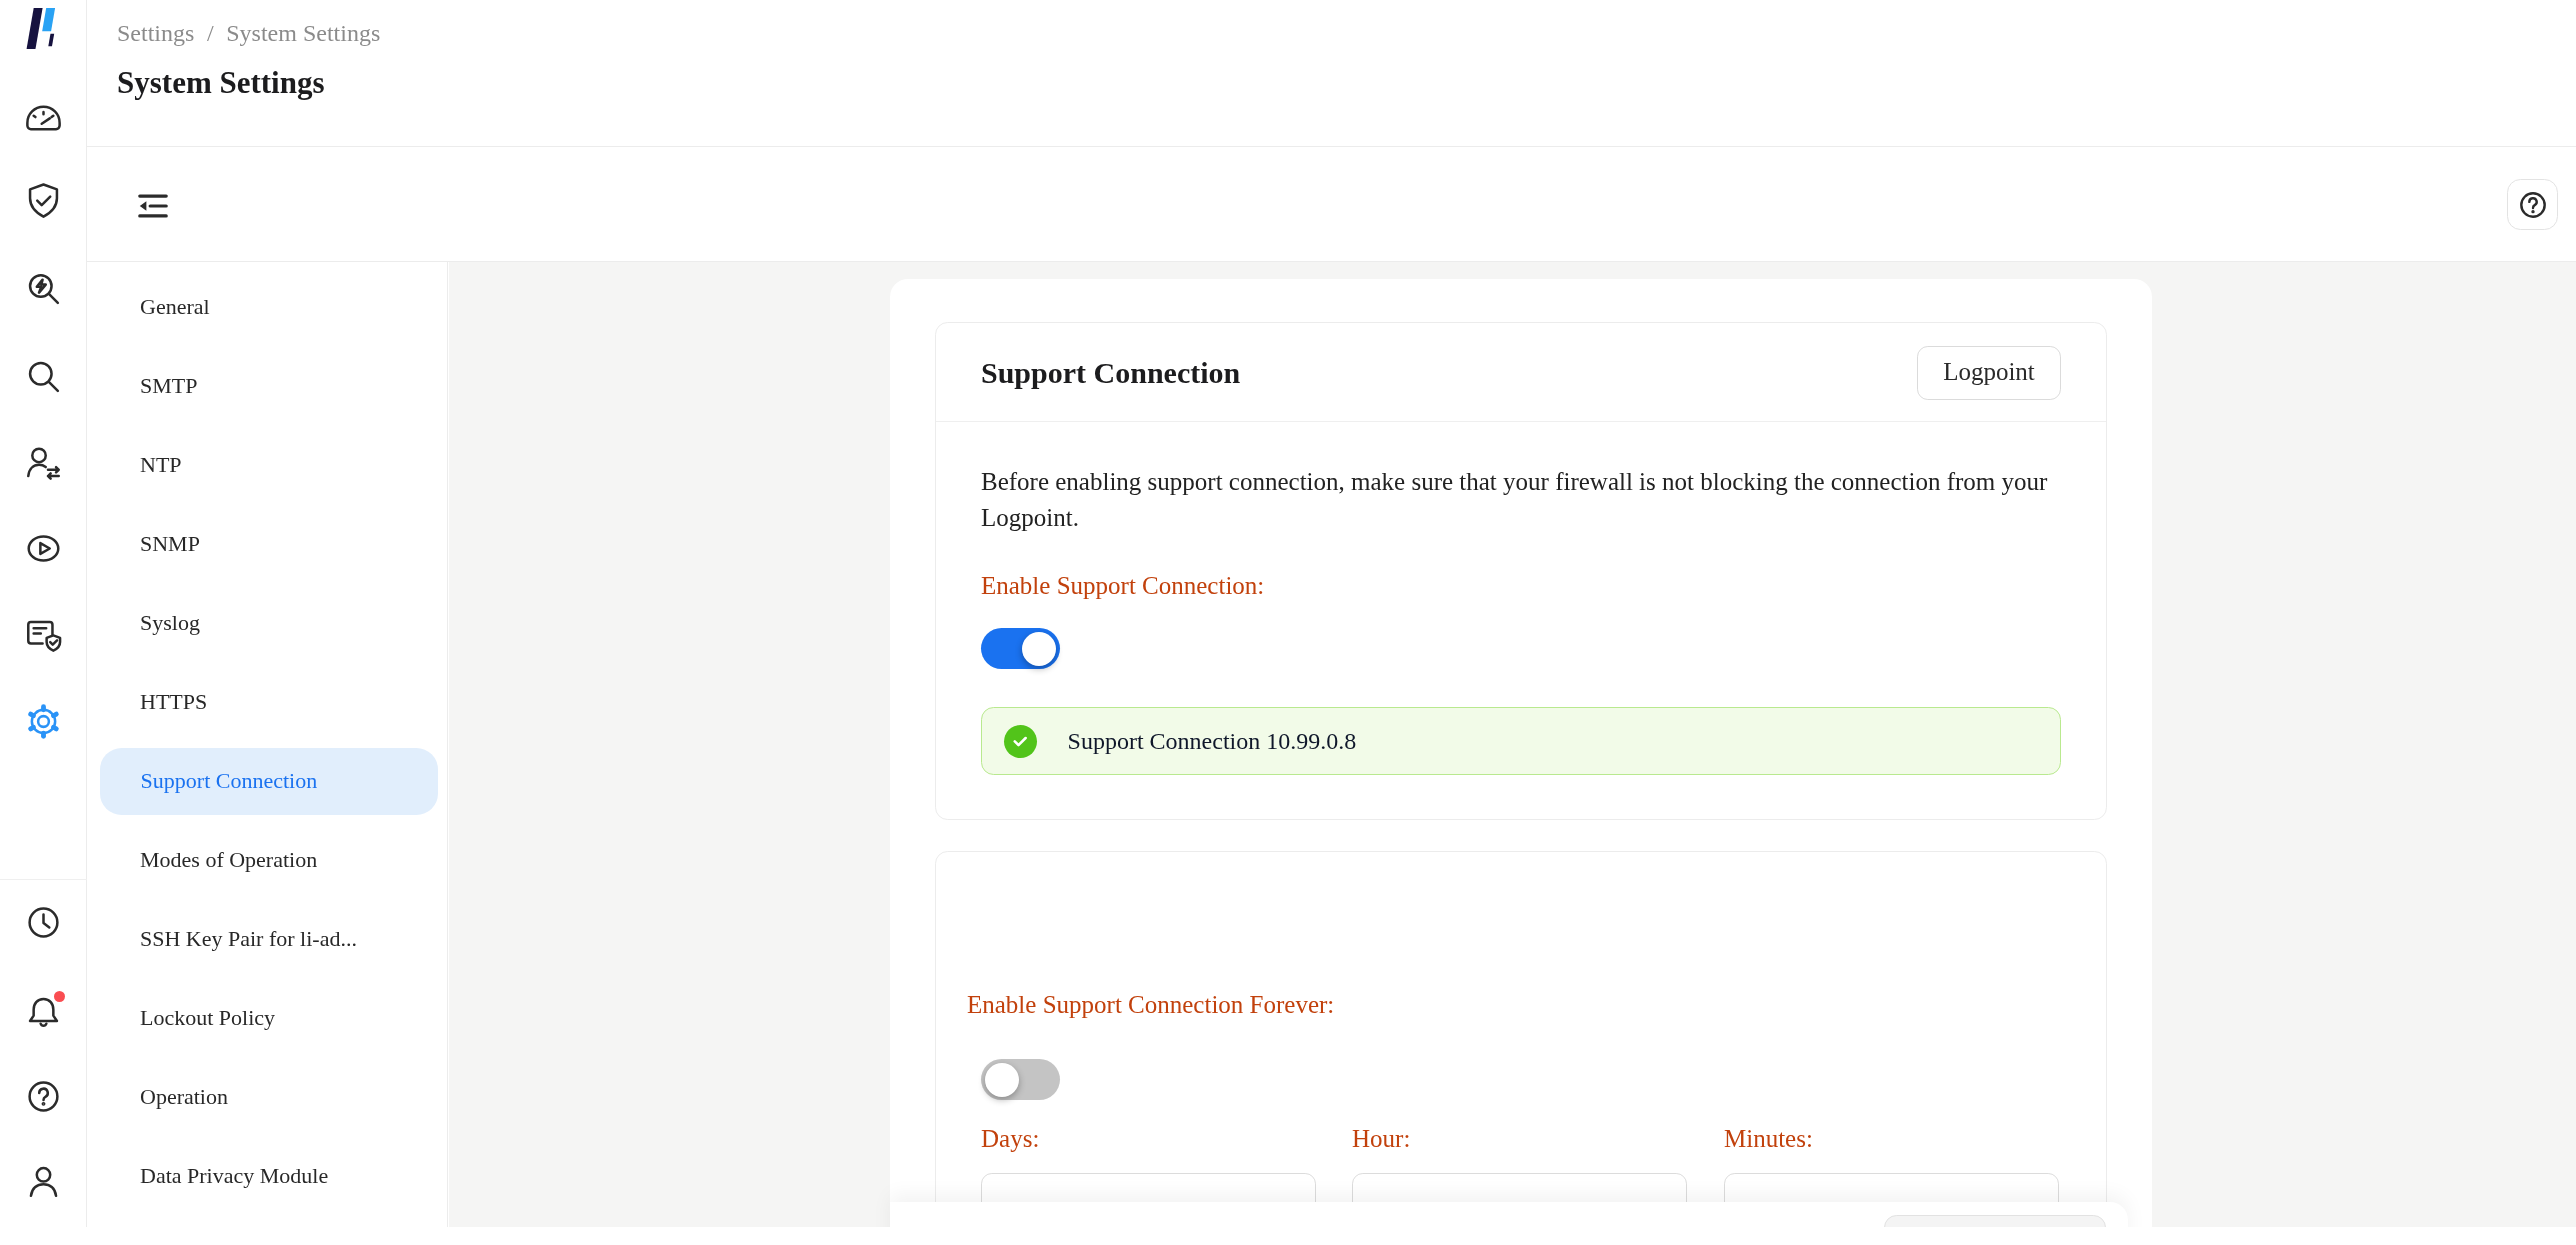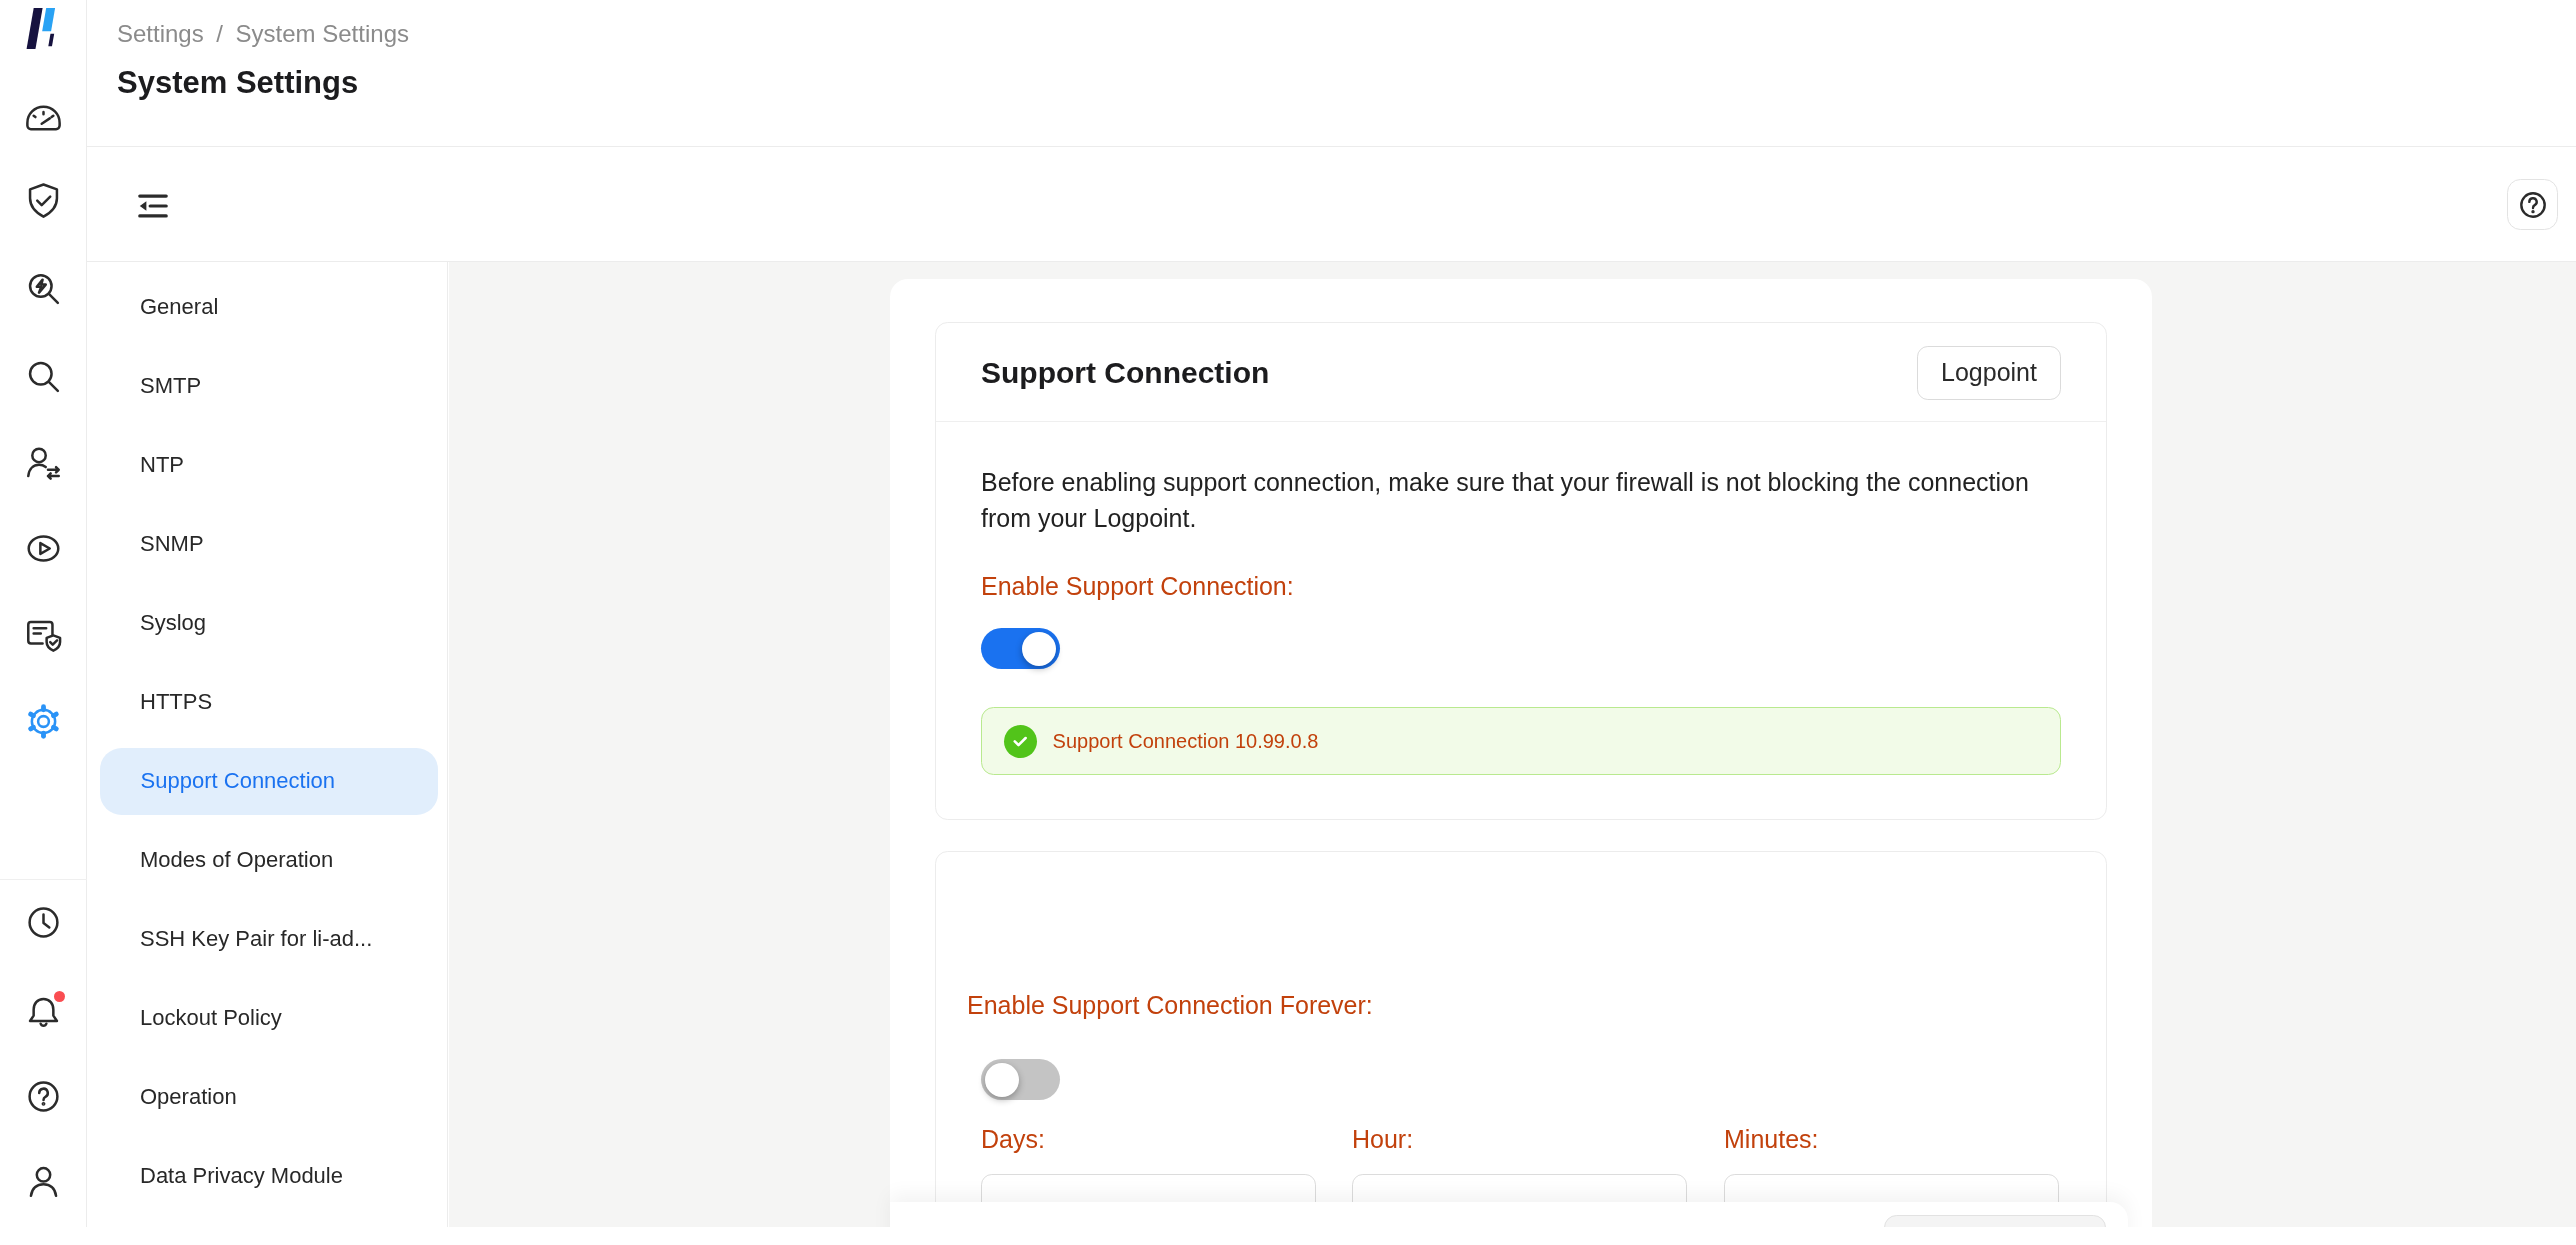--- a/index.html
+++ b/index.html
@@ -1,19 +1,19 @@
 <!DOCTYPE html>
 <html style="font-size:14.4px"><head>
 <meta charset="utf-8">
 <style>
   html,body{margin:0;padding:0;background:#ffffff;}
   *{box-sizing:border-box;}
   .app{
     position:relative;width:2576px;height:1227px;overflow:hidden;
-    font-family:Liberation Sans, sans-serif;
+    font-family:Liberation Serif, serif;
     color:#1d1d1f;background:#ffffff;
   }
   
   .rail{position:absolute;left:0;top:0;width:87px;height:1246px;background:#fff;border-right:1.8px solid #ececec;z-index:30;}
   .rail-item{position:absolute;left:20px;width:47px;height:47px;display:flex;align-items:center;justify-content:center;}
   .rail-divider{position:absolute;left:0;top:879px;width:87px;border-top:1.8px solid #efefef;}
   .rail svg{stroke:#2b2b2b;fill:none;stroke-width:2.8;stroke-linecap:round;stroke-linejoin:round;}
   .rail .active svg{stroke:#2a93f7;}
   .badge-dot{position:absolute;top:1.8px;right:1.8px;width:11.7px;height:11.7px;border-radius:50%;background:#fa4d51;}
   
@@ -43,21 +43,21 @@
   .field-label{font-size:25px;color:#c2410c;}
   .lbl-enable{position:absolute;left:45px;top:249px;}
   .toggle{position:absolute;width:79px;height:41px;border-radius:21px;background:#c4c4c4;cursor:pointer;}
   .toggle .knob{position:absolute;top:3.6px;left:3.6px;width:34px;height:34px;border-radius:50%;background:#fff;box-shadow:0 2.7px 7.2px rgba(0,0,0,.3);}
   .toggle.on{background:#1a72f0;}
   .toggle.on .knob{left:41px;}
   .toggle-1{left:45px;top:305px;}
   .banner{position:absolute;left:45px;top:384px;width:1080px;height:68px;background:#f2fbe8;border:1.8px solid #b9e98f;border-radius:12.6px;display:flex;align-items:center;}
   .banner-check{width:33px;height:33px;border-radius:50%;background:#52c41a;margin-left:21.6px;display:flex;align-items:center;justify-content:center;flex:0 0 auto;}
   .banner-check svg{stroke:#fff;fill:none;stroke-width:3.4;stroke-linecap:round;stroke-linejoin:round;}
-  .banner-text{margin-left:16px;font-size:20px;color:#c2410c;}
+  .banner-text{margin-left:31px;font-size:24px;color:#0f172a;}
   .card2{top:572px;height:559px;}
   .lbl-forever{position:absolute;left:31px;top:139px;}
   .toggle-2{left:45px;top:207px;}
   .dur-col{position:absolute;top:273px;width:335px;}
   .dur-col .field-label{display:block;margin-bottom:20px;}
   .dur-input{width:335px;height:58px;background:#fff;border:1.8px solid #dcdcdc;border-radius:10.8px;outline:none;font-size:25px;padding:0 18px;font-family:inherit;}
   .col-0{left:45px;}.col-1{left:416px;}.col-2{left:788px;}
   
   .footer{position:absolute;left:441px;top:940px;width:1238px;height:72px;background:#fff;border-top-right-radius:18px;box-shadow:0 -7.2px 20px rgba(0,0,0,.05);z-index:8;}
   .save-btn{position:absolute;right:22.5px;top:12.6px;width:222px;height:76px;background:#f4f4f4;border:1.8px solid #e2e2e2;border-radius:12.6px;font-size:26px;color:#c2c4c8;text-align:center;line-height:72px;cursor:not-allowed;}

